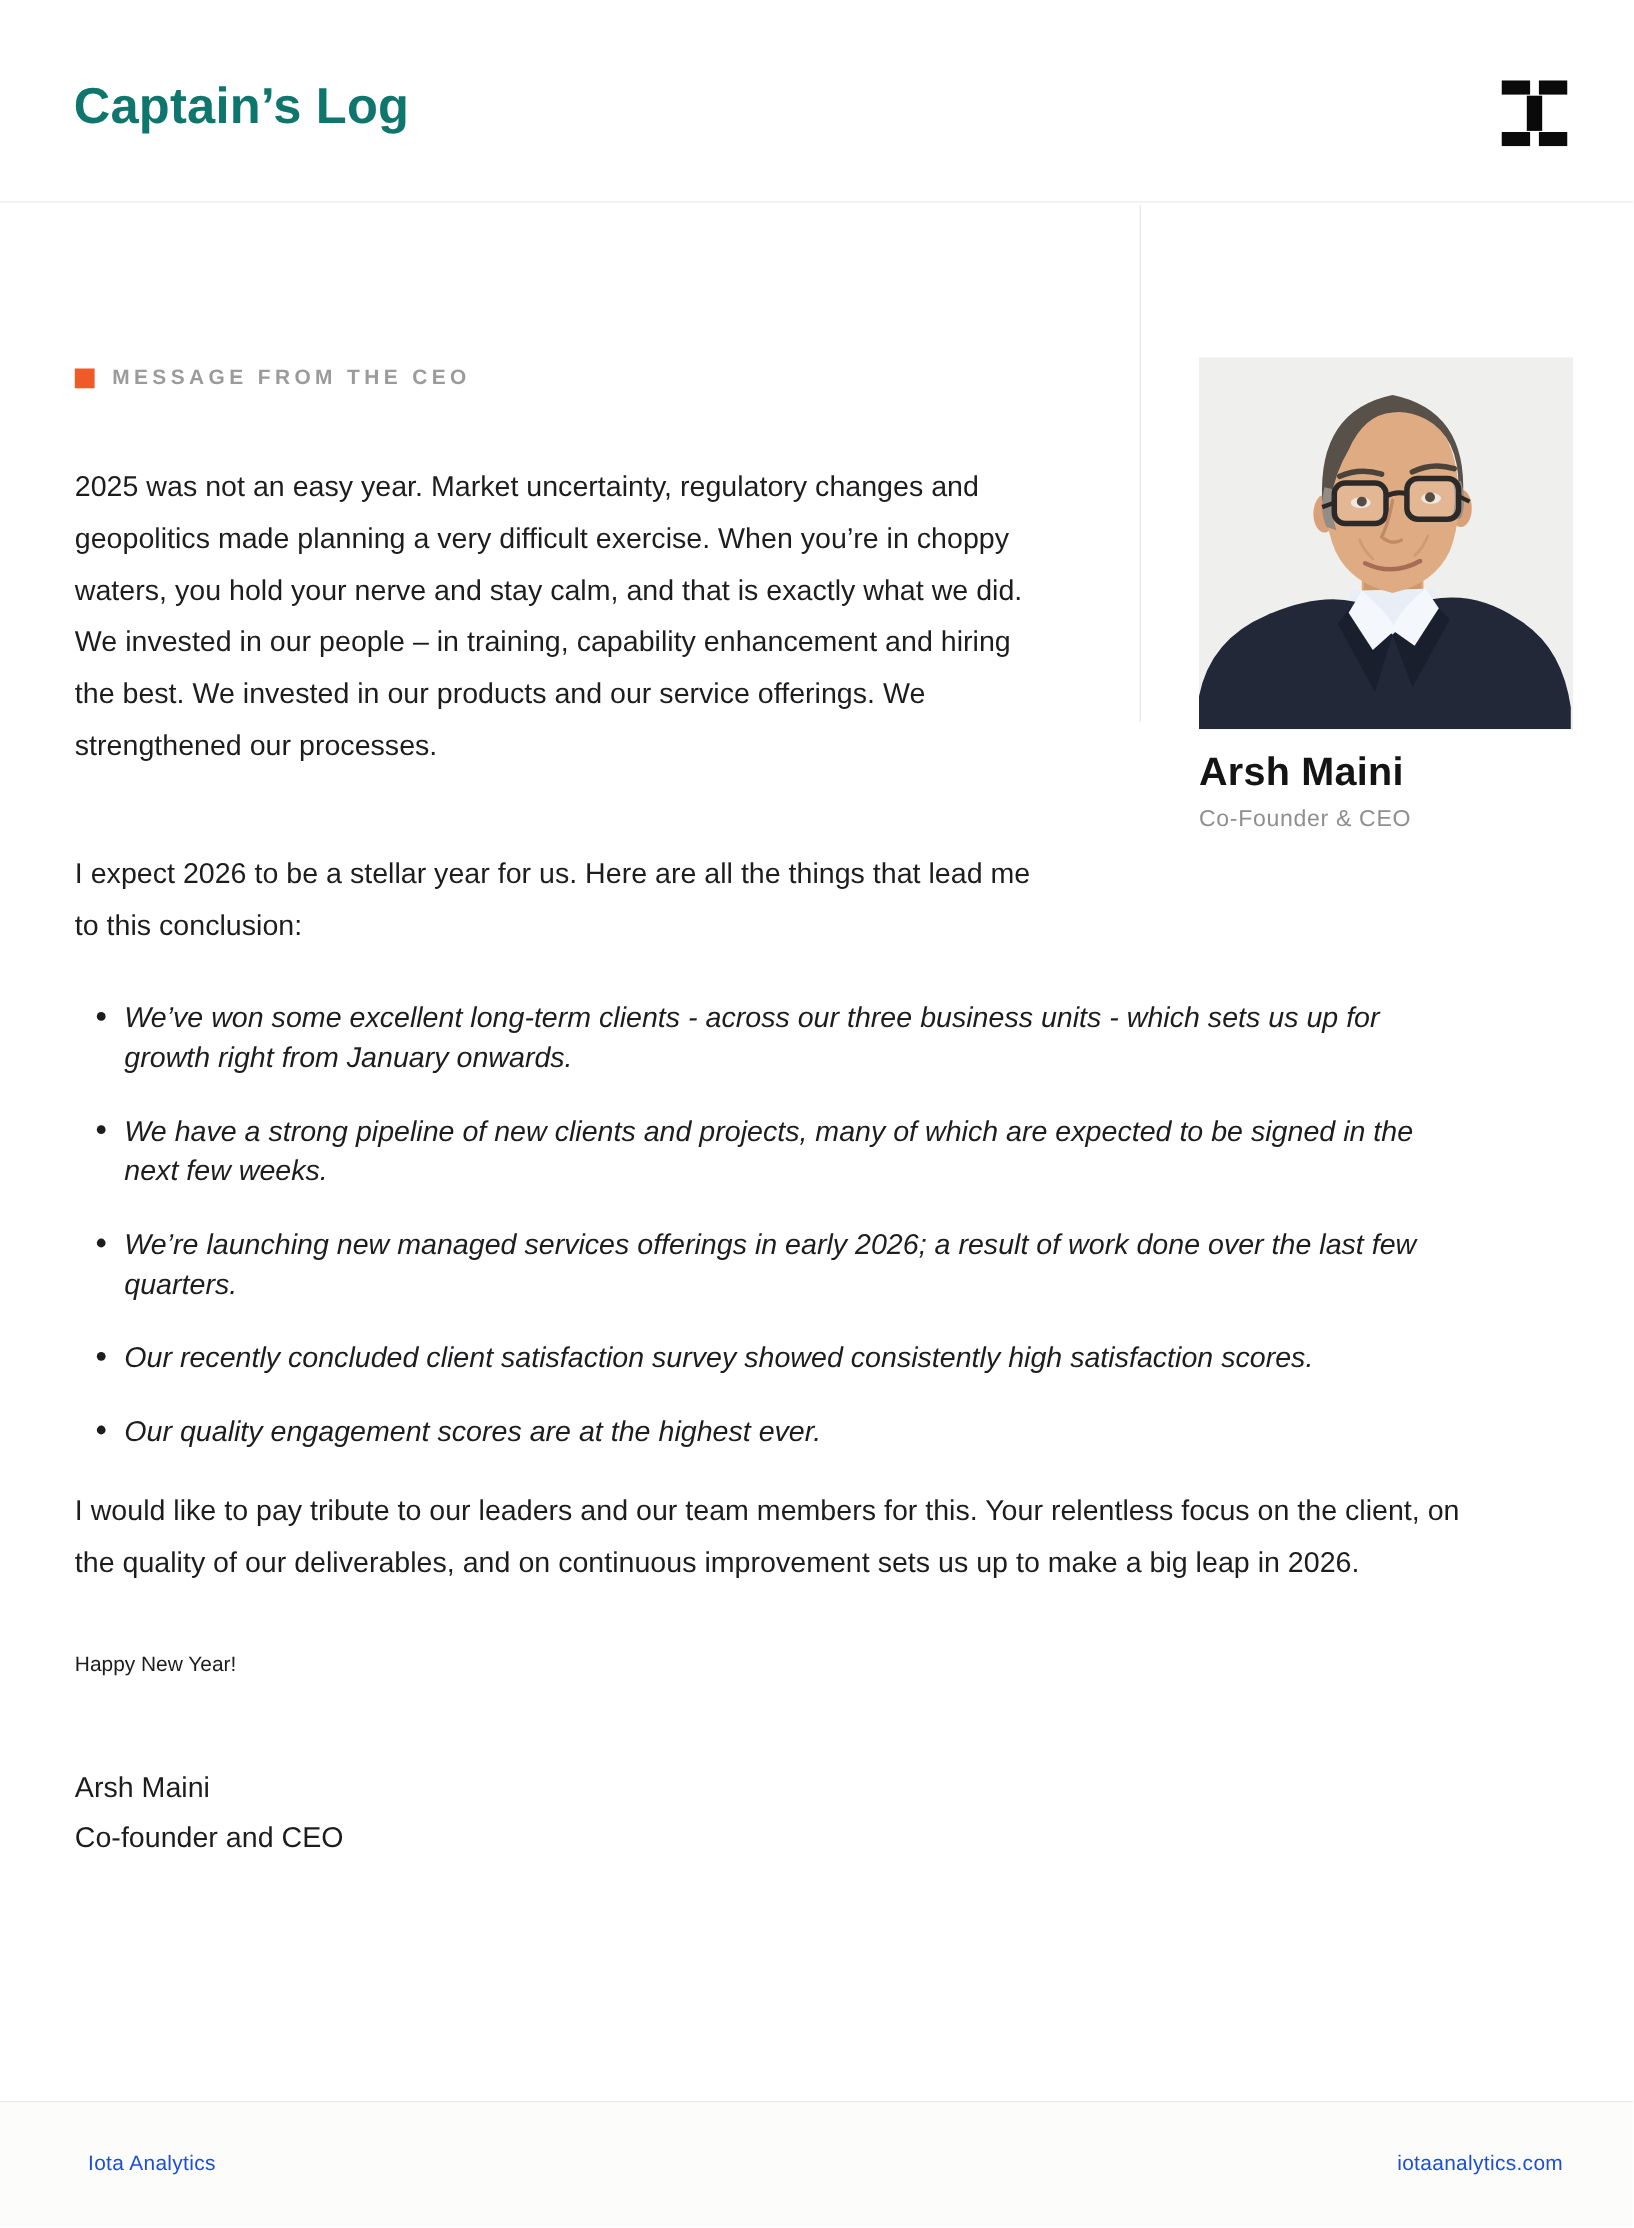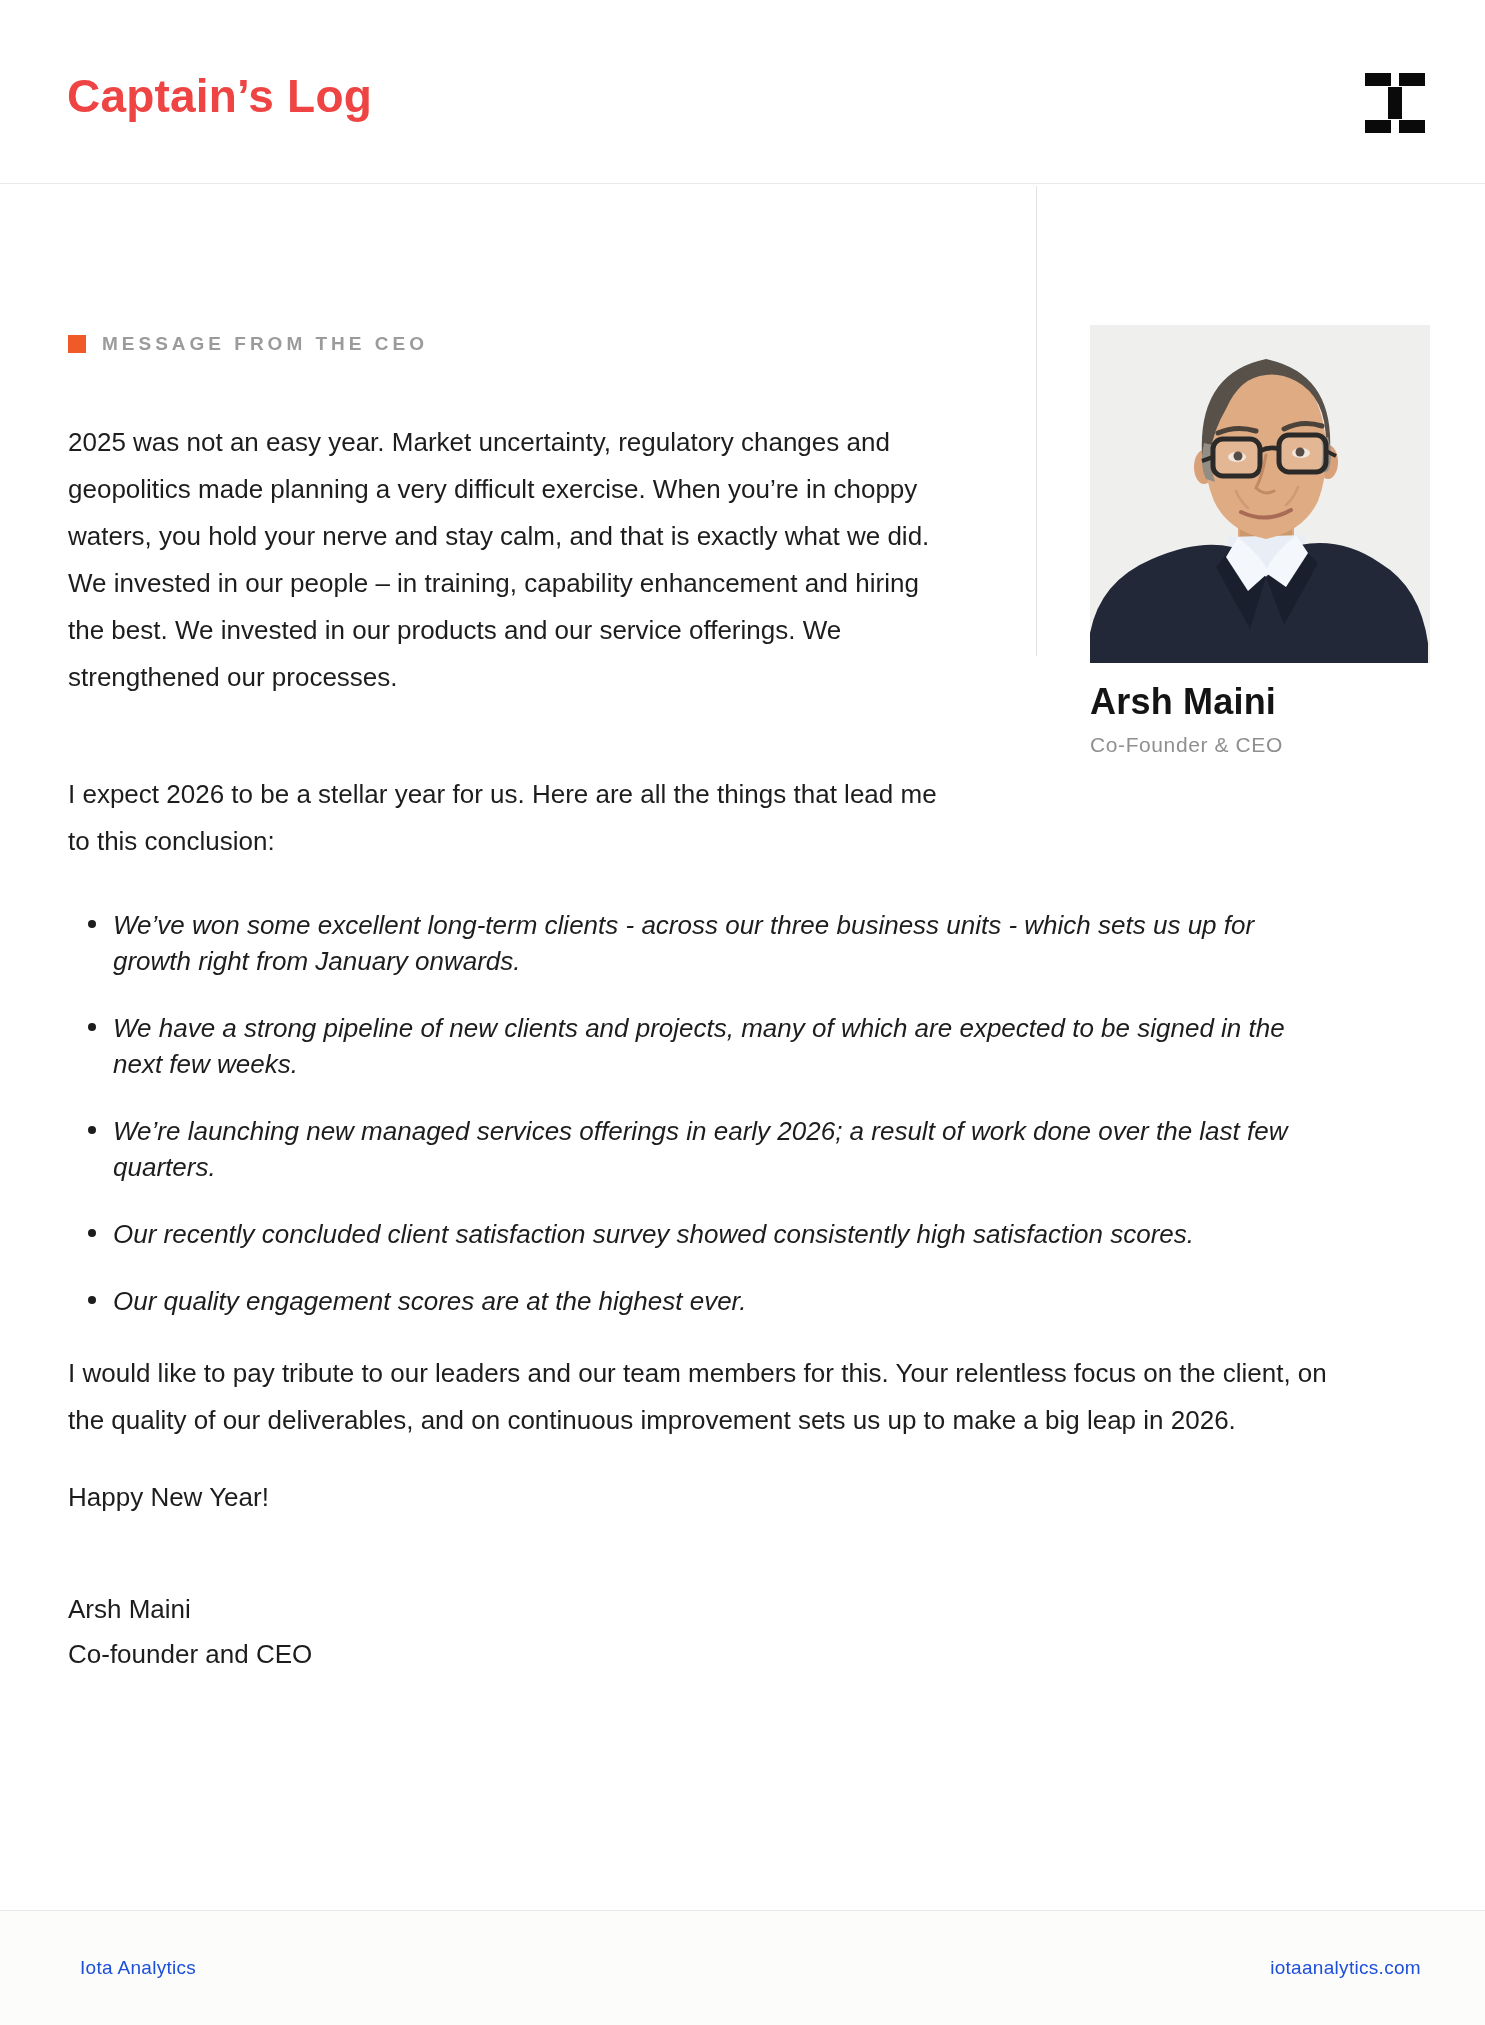--- a/index.html
+++ b/index.html
@@ -2,21 +2,21 @@
 <html><head>
 <meta charset="utf-8">
 <style>
   * { margin:0; padding:0; box-sizing:border-box; }
   html,body { background:#ffffff; }
   body { font-family:"Liberation Sans", sans-serif; color:#1d1d1f; }
   .page { position:relative; width:1485px; height:2025px; background:#ffffff; overflow:hidden; }
 
   
   .header { position:absolute; top:0; left:0; right:0; height:184px; background:#ffffff; border-bottom:1px solid #e9e9e7; }
-  .page-title { position:absolute; left:67px; top:68px; font-size:46px; line-height:56px; font-weight:600; letter-spacing:0.2px; color:#ef4444; }
+  .page-title { position:absolute; left:67px; top:68px; font-size:46px; line-height:56px; font-weight:600; letter-spacing:0.2px; color:#0f766e; }
   .logo { position:absolute; top:73px; right:60px; width:60px; height:60px; }
   .logo svg { display:block; }
 
   
   .v-divider { position:absolute; left:1036px; top:186px; width:1px; height:470px; background:#e3e3e1; }
 
   
   .main { position:absolute; left:68px; top:184px; width:1350px; padding-top:149px; }
   .eyebrow { display:flex; align-items:center; gap:16px; }
   .eyebrow-sq { width:18px; height:18px; flex:0 0 auto; }
@@ -27,21 +27,21 @@
   .p1 { margin-top:64px; }
   .p2 { margin-top:70px; }
 
   .bullets { margin-top:42px; list-style:none;font-style:italic; }
   .bullets li { position:relative; padding-left:45px; max-width:1240px;
                 font-size:26px; line-height:36px; margin-bottom:31px; }
   .bullet-dot { position:absolute; left:20px; top:13px; width:8px; height:8px;
                 border-radius:50%; background:#1d1d1f; }
 
   .tribute { margin-top:8px; max-width:1300px; }
-  .greeting { margin-top:30px; font-size:26px; line-height:47px; }
+  .greeting { margin-top:46px; font-size:19px; line-height:47px; }
   .signature { margin-top:66px; font-size:26px; line-height:45px; }
 
   
   .profile { position:absolute; left:1090px; top:325px; width:340px; }
   .photo { width:340px; height:338px; background:#efefee; overflow:hidden; }
   .photo svg { display:block; }
   .profile-name { margin-top:18px; font-size:36px; font-weight:600; color:#141414; letter-spacing:0.2px; }
   .profile-title { margin-top:10px; font-size:21px; font-weight:500; color:#8f8f8f; letter-spacing:0.6px; }
 
   

